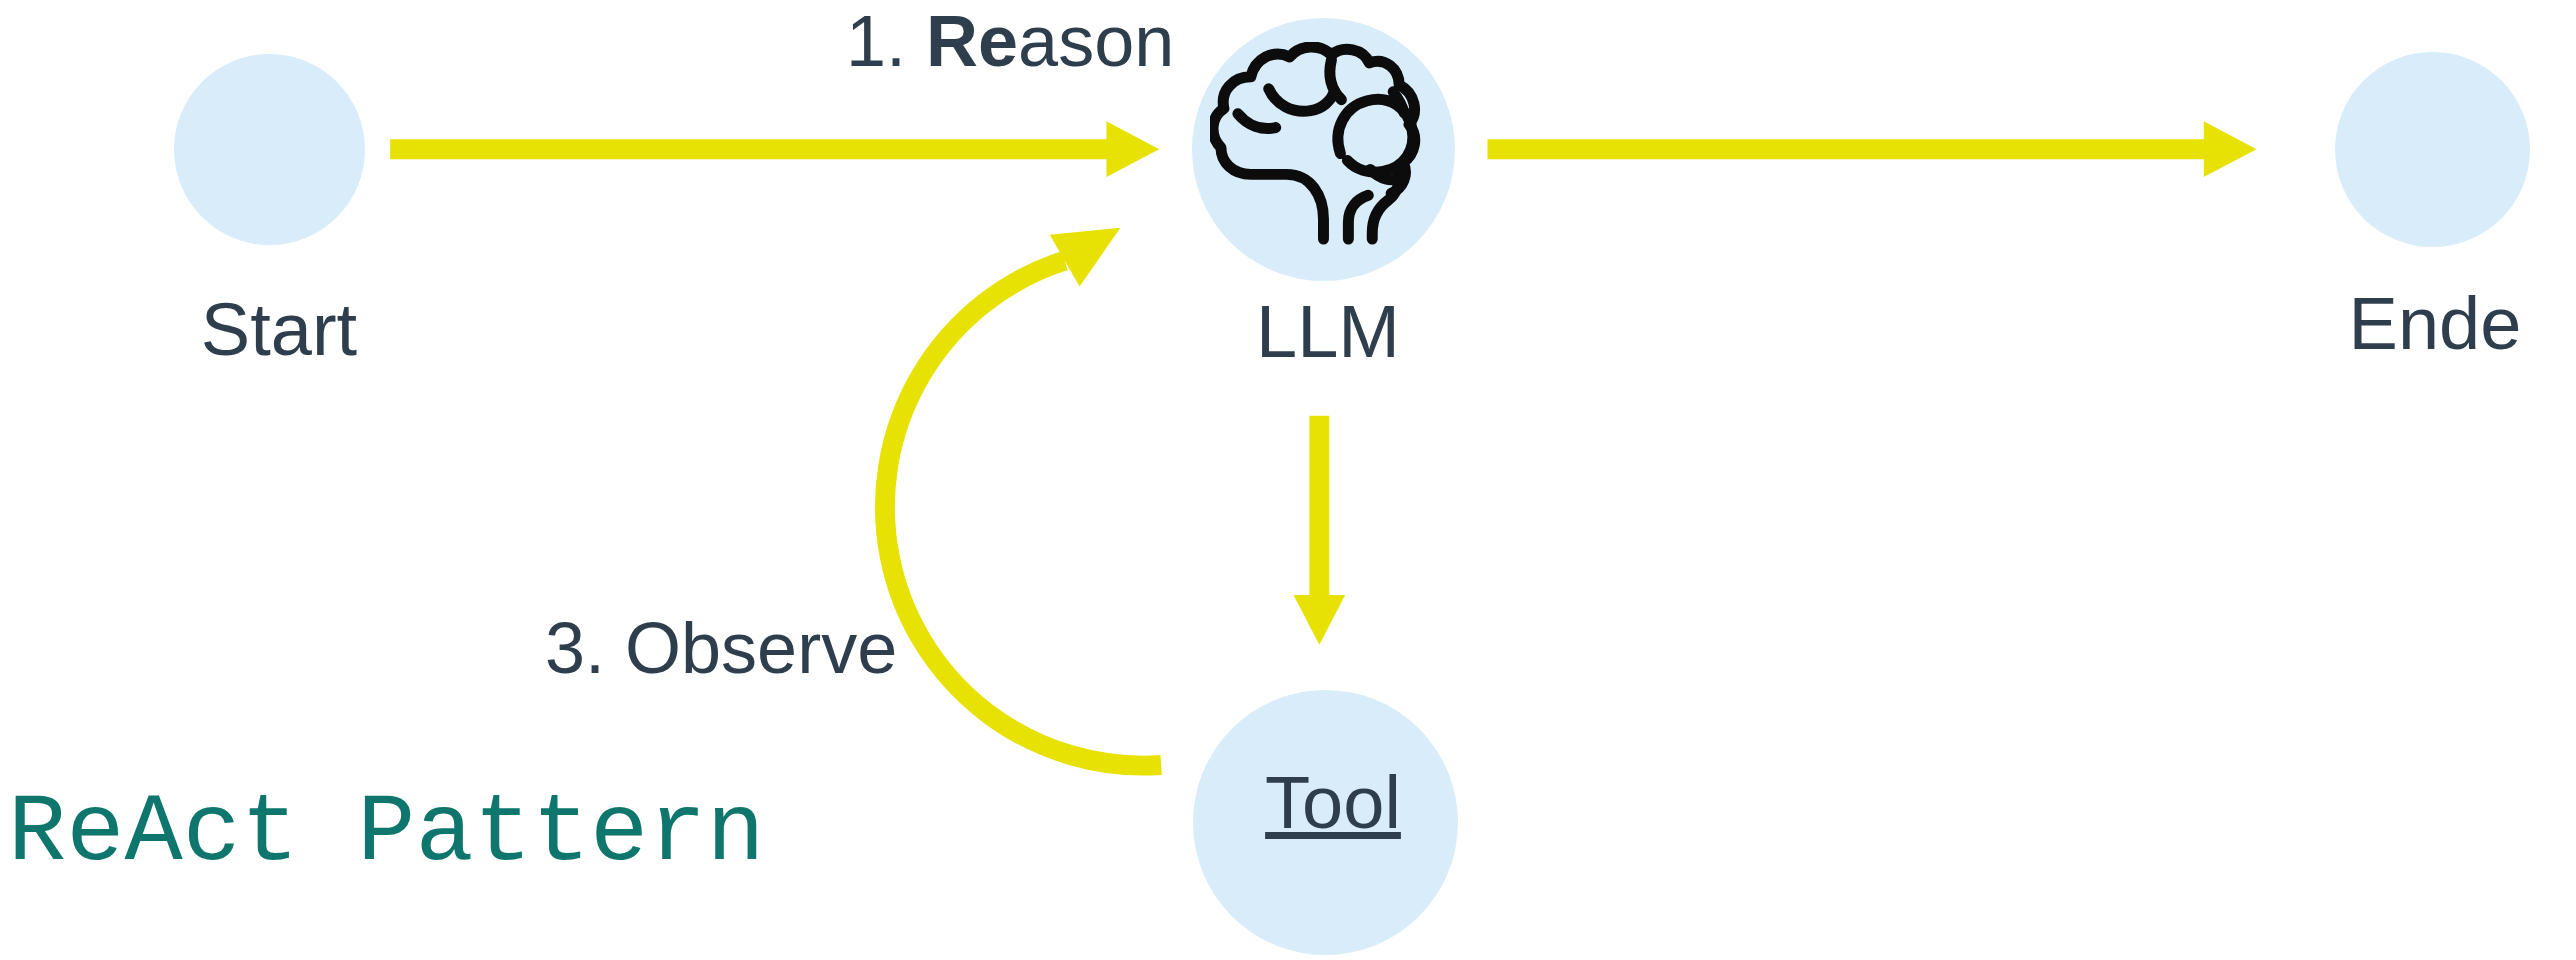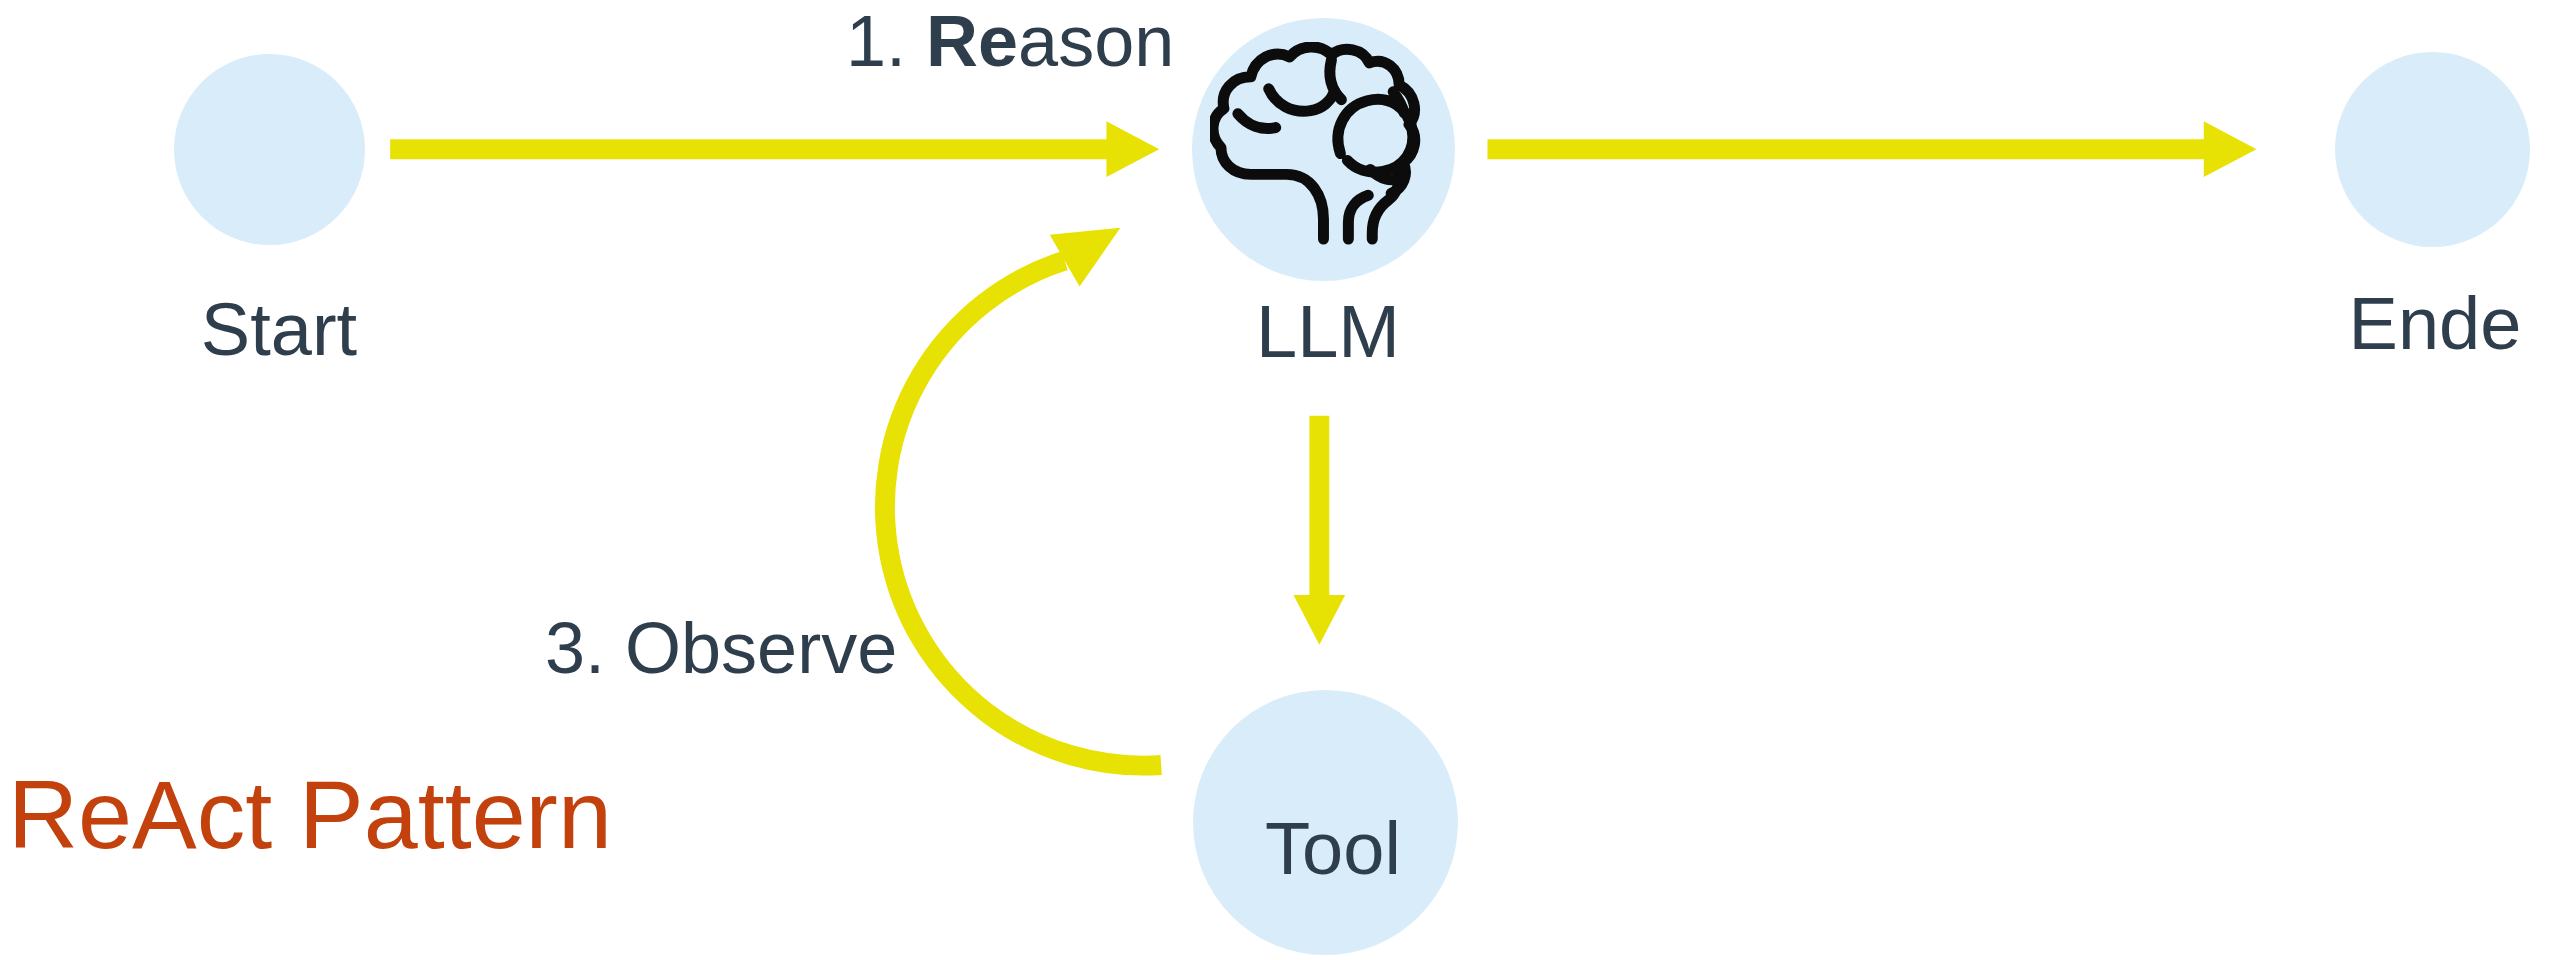--- a/index.html
+++ b/index.html
@@ -26,42 +26,43 @@
     position: absolute;
     font-size: 74px;
     line-height: 74px;
     white-space: nowrap;
     color: #2f3e4d;
   }
   .label.centered { transform: translateX(-50%); }
   .lbl-start { left: 279px;  top: 293px; }
   .lbl-llm   { left: 1328px; top: 295px; }
   .lbl-ende  { left: 2435px; top: 287px; }
-  .lbl-tool  { left: 1333px; top: 812px; }
+  .lbl-tool  { left: 1333px; top: 766px; text-decoration: underline; }
 
   .edge-label {
     position: absolute;
     font-size: 72px;
     line-height: 72px;
     white-space: nowrap;
     color: #2f3e4d;
   }
   .edge-label b { font-weight: bold; text-align: right; }
   .lbl-reason  { left: 846px;  top: 5px; }
   .lbl-act     { left: 1406px; top: 469px; }
   .lbl-observe { left: 545px;  top: 612px; }
 
   .title {
     position: absolute;
     left: 8px;
-    top: 766px;
+    top: 785px;
     font-size: 97px;
     line-height: 97px;
     white-space: nowrap;
-    color: #c2410c;
+    color: #0f766e;
+    font-family: Liberation Mono, monospace;
   }
 
   svg.canvas {
     position: absolute;
     left: 0; top: 0;
     width: 2576px; height: 960px;
   }
   .arrow-stroke { stroke: #e8e104; stroke-width: 20; fill: none; }
   .arrow-head   { fill: #e8e104; stroke: none; }
 

